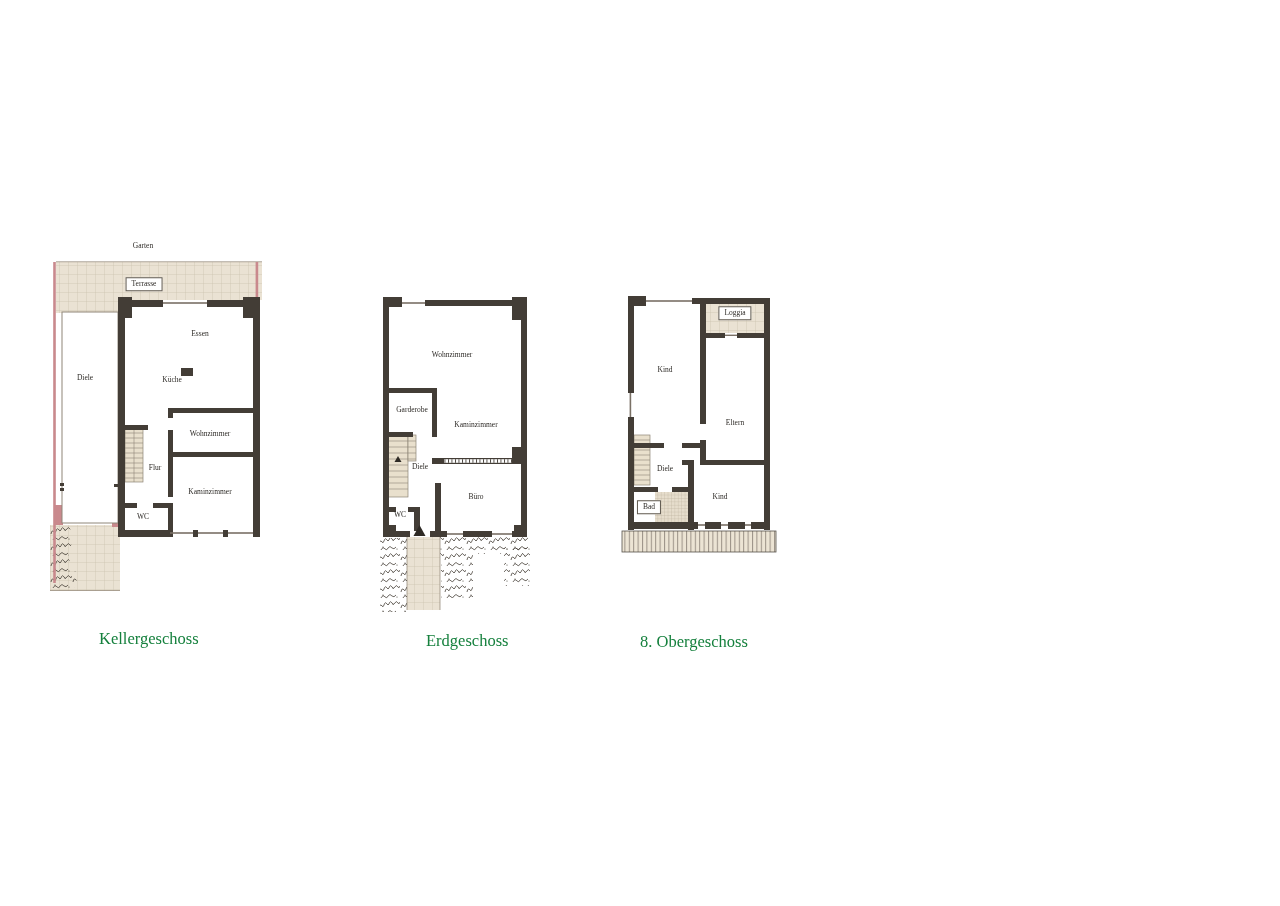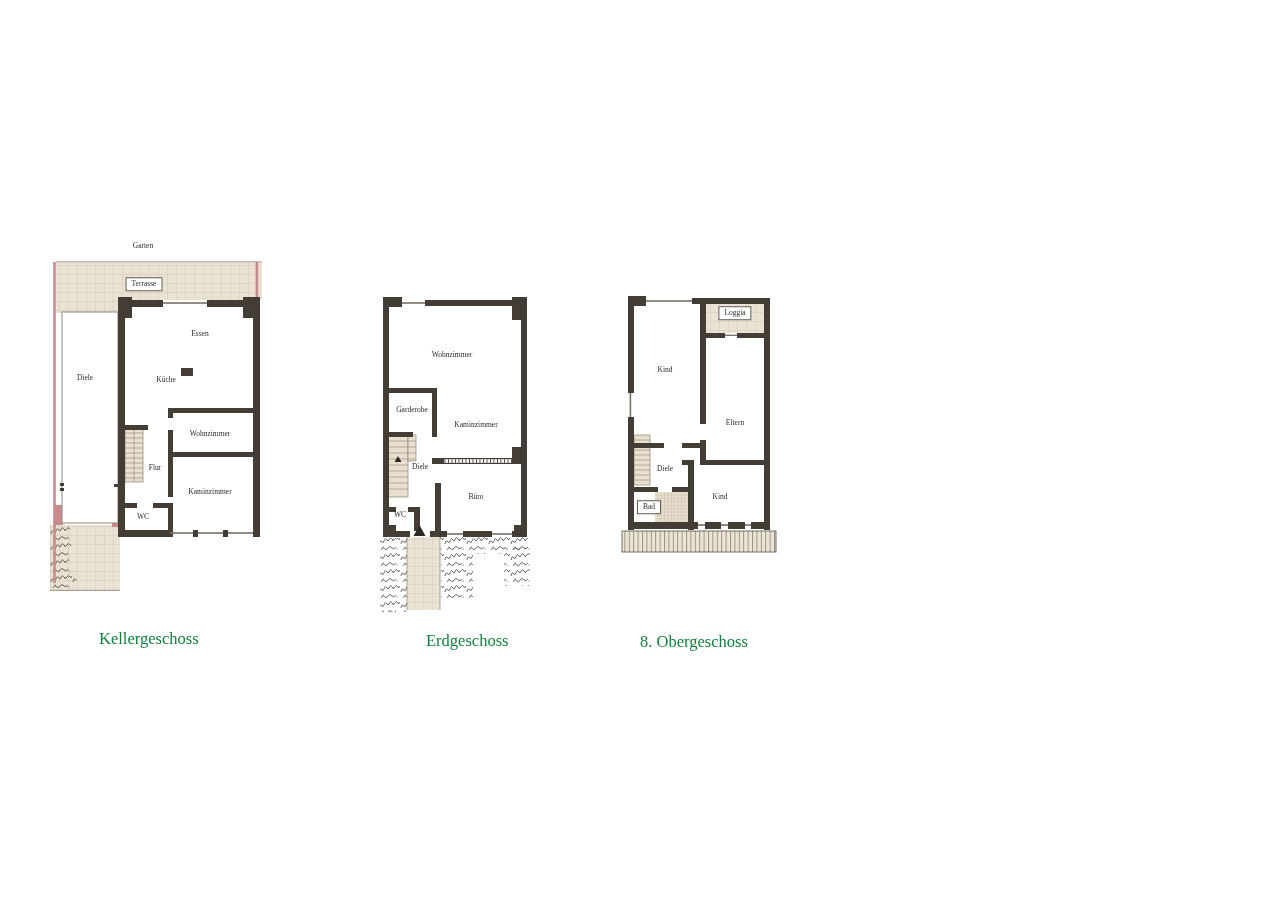--- a/index.html
+++ b/index.html
@@ -96,21 +96,21 @@
         <rect x="113" y="64.2" width="44" height="1.6"></rect>
         <rect x="120" y="294.2" width="23" height="1.6"></rect>
         <rect x="148" y="294.2" width="25" height="1.6"></rect>
         <rect x="178" y="294.2" width="25" height="1.6"></rect>
       </g>
     </svg>
     <div class="lbl" style="left:93px;top:8px">Garten</div>
     <div class="lbl box" style="left:94px;top:46px">Terrasse</div>
     <div class="lbl" style="left:35px;top:140px">Diele</div>
     <div class="lbl" style="left:150px;top:96px">Essen</div>
-    <div class="lbl" style="left:116px;top:142px">Küche</div>
+    <div class="lbl" style="left:122px;top:142px">Küche</div>
     <div class="lbl" style="left:160px;top:196px">Wohnzimmer</div>
     <div class="lbl" style="left:105px;top:230px">Flur</div>
     <div class="lbl" style="left:160px;top:254px">Kaminzimmer</div>
     <div class="lbl" style="left:93px;top:279px">WC</div>
   </section>
 
   <section class="plan" style="left:378px;top:296px;width:156px;height:318px">
     <svg width="156" height="318" viewBox="0 0 156 318">
 
       <rect x="29" y="241" width="33" height="73" fill="url(#pat-tile)"></rect>

